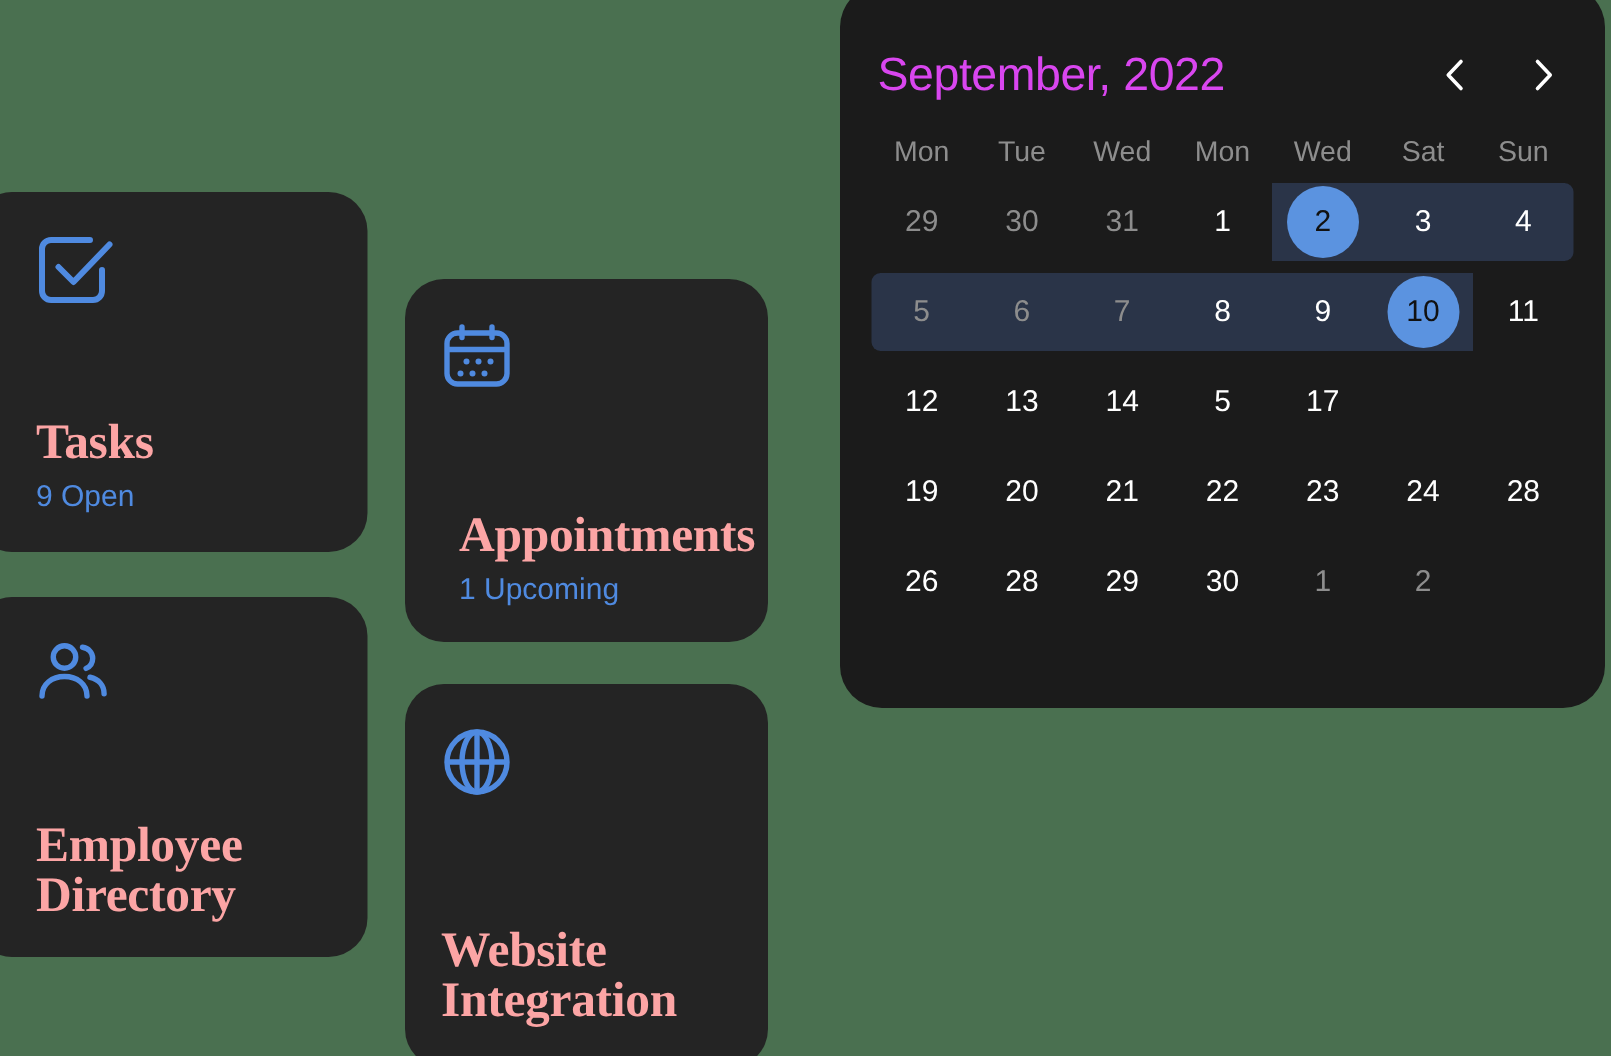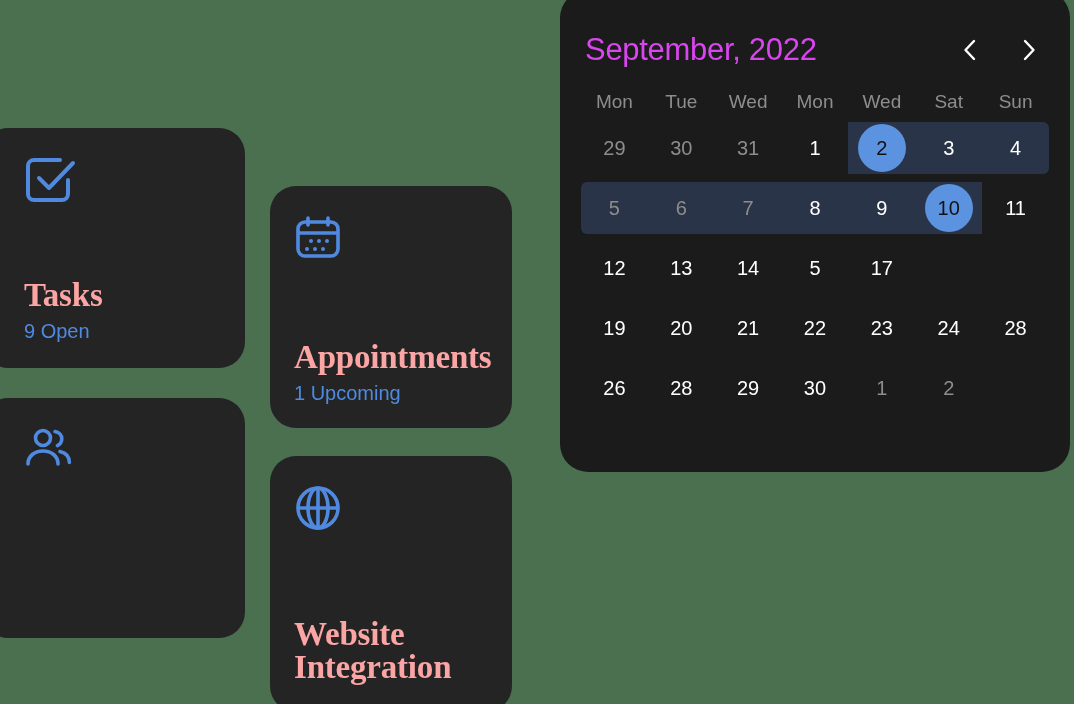--- a/index.html
+++ b/index.html
@@ -68,21 +68,21 @@
   #card-employee .card-text { left: 42px; bottom: 24px; }
 
   
   #card-appointments {
     left: 270px;
     top: 186px;
     width: 242px;
     height: 242px;
   }
   #card-appointments .card-icon { left: 24px; top: 28px; }
-  #card-appointments .card-text { left: 24px; bottom: 22px; }
+  #card-appointments .card-text { left: 36px; bottom: 22px; }
 
   
   #card-website {
     left: 270px;
     top: 456px;
     width: 242px;
     height: 256px;
   }
   #card-website .card-icon { left: 24px; top: 28px; }
   #card-website .card-text { left: 24px; bottom: 28px; }
@@ -197,20 +197,23 @@
 
 <div class="card" id="card-employee">
   <span class="card-icon">
     <svg width="50" height="44" viewBox="0 0 50 44" fill="none">
       <circle cx="19" cy="12" r="7.5" stroke="#4f8ae0" stroke-width="3.6"></circle>
       <path d="M4 38c0-8 6.7-13 15-13s15 5 15 13" stroke="#4f8ae0" stroke-width="3.6" stroke-linecap="round"></path>
       <path d="M31 5.5c4 .6 6.8 3.6 6.8 7.3 0 3-1.8 5.6-4.4 6.8" stroke="#4f8ae0" stroke-width="3.6" stroke-linecap="round"></path>
       <path d="M36 25.5c5.6 1.3 9.4 5.2 9.4 11" stroke="#4f8ae0" stroke-width="3.6" stroke-linecap="round"></path>
     </svg>
   </span>
+  <div class="card-text">
+    <div class="card-title">Employee Directory</div>
+  </div>
 </div>
 
 <div class="card" id="card-appointments">
   <span class="card-icon">
     <svg width="48" height="48" viewBox="0 0 48 48" fill="none">
       <rect x="4" y="8" width="40" height="34" rx="7" stroke="#4f8ae0" stroke-width="3.6"></rect>
       <path d="M4 19h40" stroke="#4f8ae0" stroke-width="3.6"></path>
       <path d="M14 4v7M34 4v7" stroke="#4f8ae0" stroke-width="3.6" stroke-linecap="round"></path>
       <circle cx="17" cy="27" r="2" fill="#4f8ae0"></circle>
       <circle cx="25" cy="27" r="2" fill="#4f8ae0"></circle>

